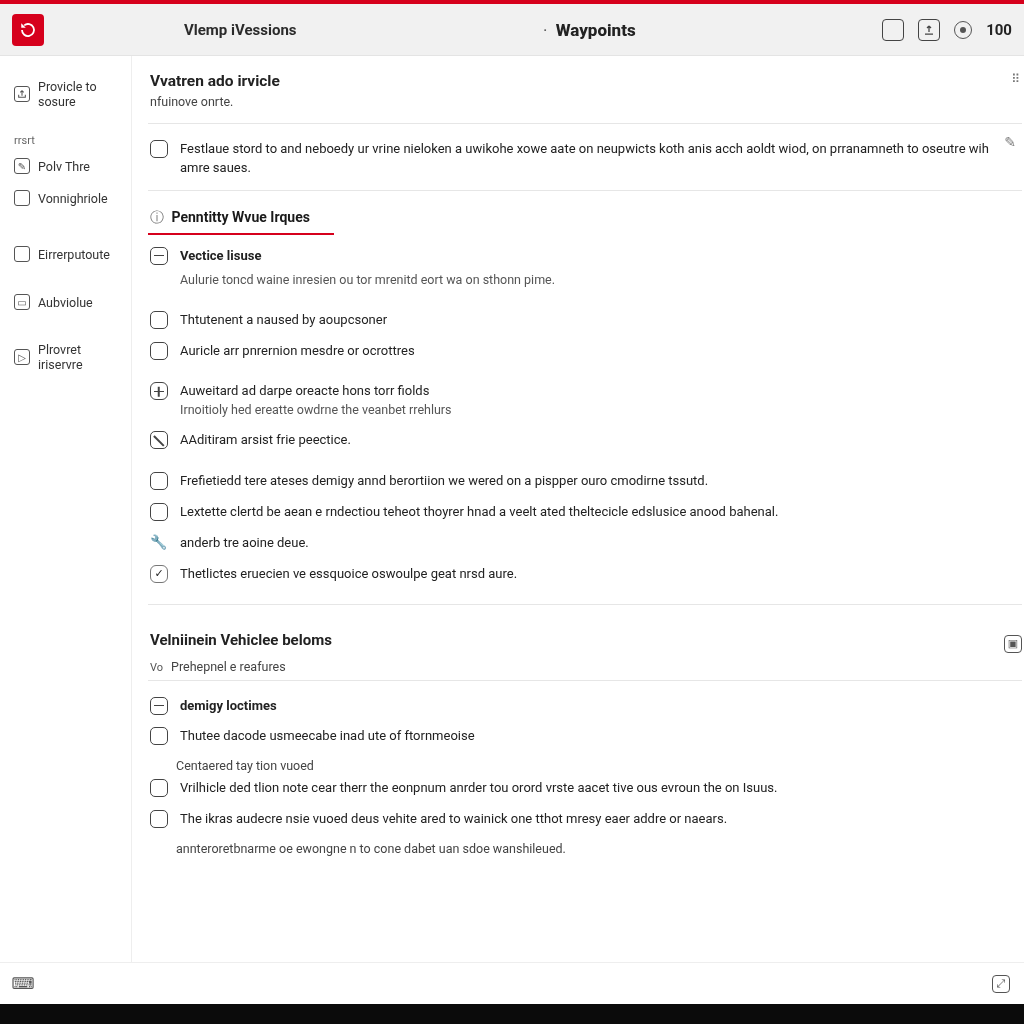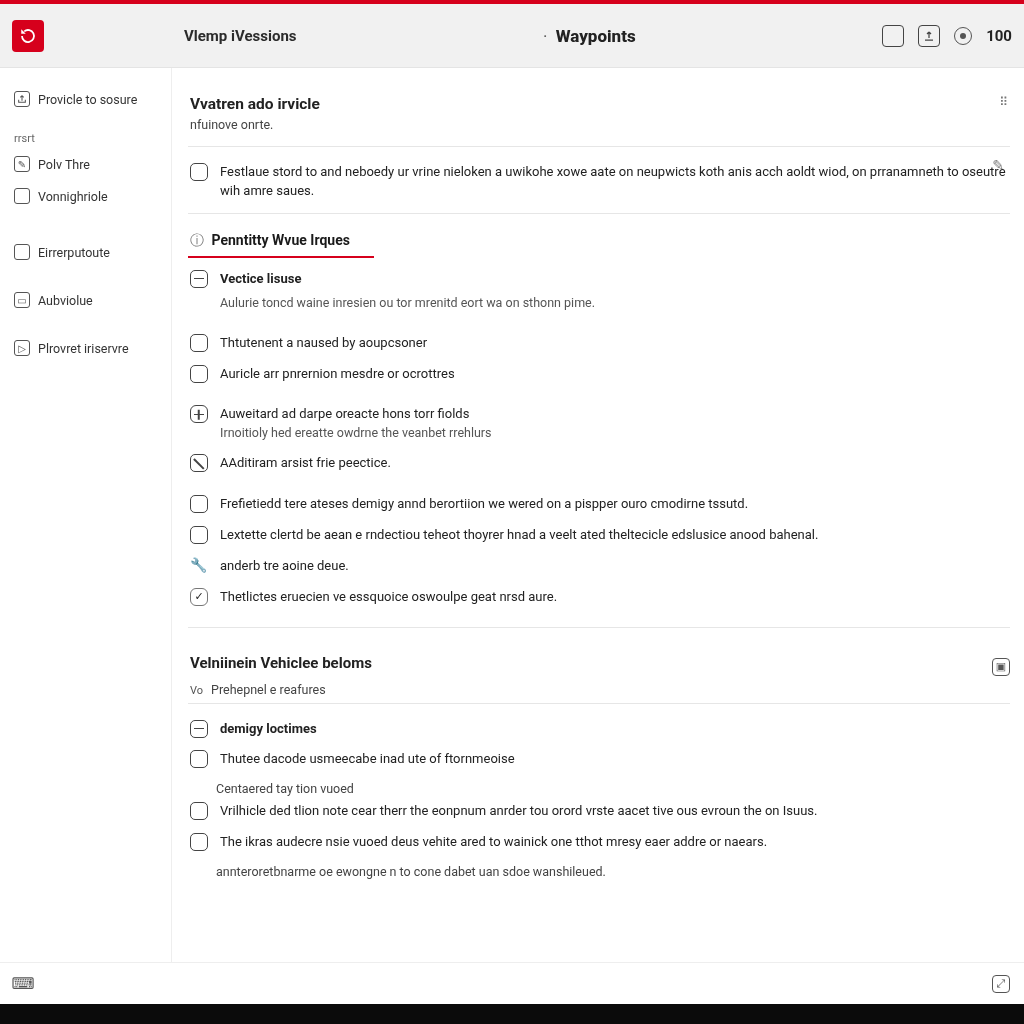--- a/index.html
+++ b/index.html
@@ -14,21 +14,21 @@
     flex-direction: column;
     overflow: hidden;
   }
   .redtop { height: 4px; background: #d6001c; }
   
   .header {
     display: flex;
     align-items: center;
     background: #f1f1f1;
     border-bottom: 1px solid #e4e4e4;
-    height: 64px;
+    height: 52px;
     padding: 0 12px;
   }
   .app-badge {
     width: 32px; height: 32px;
     background: #d6001c;
     border-radius: 4px;
     display: flex; align-items: center; justify-content: center;
     color: #fff; font-weight: bold; font-size: 16px;
     margin-right: 140px;
   }
@@ -45,38 +45,38 @@
     position: relative;
   }
   .radial-icon::after {
     content:""; position:absolute; width:6px; height:6px; background:#555; border-radius:50%;
     left:50%; top:50%; transform:translate(-50%,-50%);
   }
   .hcount { font-weight: 700; font-size: 15px; color:#222; }
   
   .body { flex: 1; display: flex; position: relative; }
   .sidebar {
-    width: 172px; padding: 18px 10px 10px 12px;
+    width: 132px; padding: 18px 10px 10px 12px;
     border-right: 1px solid #eee;
     display: flex; flex-direction: column; gap: 6px;
   }
   .sb-item {
     display: flex; align-items: center; gap: 8px;
     font-size: 12.5px; color: #333; padding: 5px 2px;
     cursor: pointer;
   }
   .sb-item .ic {
     width: 16px; height: 16px; flex-shrink: 0;
     border: 1.3px solid #555; border-radius: 3px;
     display:inline-flex; align-items:center; justify-content:center;
     font-size: 10px; color:#555;
   }
   .sb-section-label { font-size: 11px; color: #666; margin-top: 14px; padding-left:2px; }
   
-  .main { flex:1; padding: 14px 14px 14px 6px; overflow: hidden; margin-top: 11px; }
+  .main { flex:1; padding: 14px 2px 14px 6px; overflow: hidden; }
   .main-inner { padding-left: 10px; }
   .panel-head {
     display:flex; align-items:flex-start; justify-content:space-between;
     padding: 2px 2px 8px 2px;
   }
   .panel-title { font-weight:700; font-size:15.5px; }
   .panel-sub { color:#444; font-size:12.5px; margin-top:4px; }
   .mini-icons { display:flex; flex-direction:column; gap:2px; color:#777; font-size:12px;}
   .divider { border-top:1px solid #e6e6e6; margin: 6px 0 10px 0; }
   .row {

